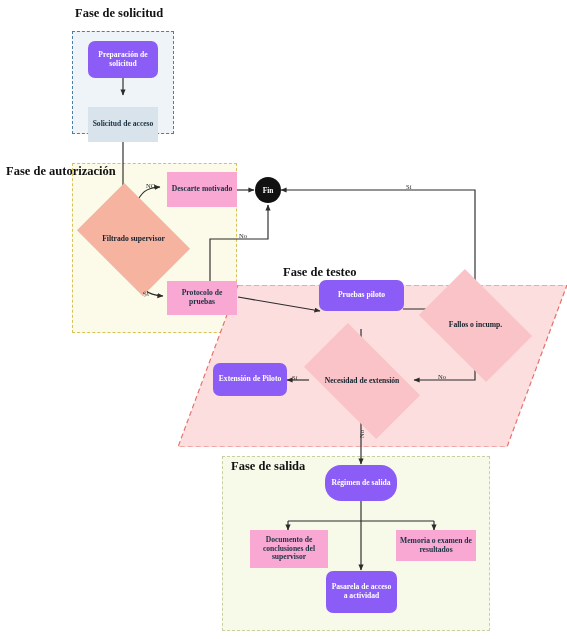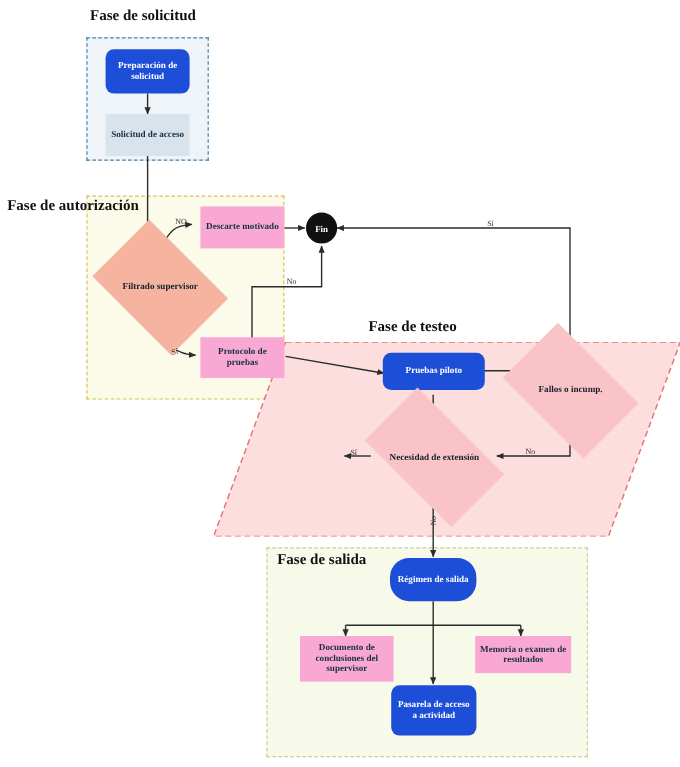--- a/index.html
+++ b/index.html
@@ -16,30 +16,30 @@
       background:#f7f9e9;border:1px dashed #c9cfa0;}
 
   
   .phase-testeo-svg{position:absolute;left:178px;top:285px;width:389px;height:162px;}
 
   
   .phase-title{position:absolute;font-family:"Liberation Serif", serif;
       font-weight:bold;font-size:12.5px;color:#111111;white-space:nowrap;}
   .t-solicitud{left:75px;top:6px;}
   .t-autorizacion{left:6px;top:164px;text-align:center;}
-  .t-testeo{left:283px;top:265px;margin-left:24px;}
+  .t-testeo{left:283px;top:265px;}
   .t-salida{left:231px;top:459px;}
 
   
   .node{position:absolute;box-sizing:border-box;display:flex;align-items:center;
         justify-content:center;text-align:center;line-height:1.15;
         font-family:"Liberation Serif", serif;font-weight:bold;font-size:7.6px;
         padding:2px 3px;}
-  .node.teal{background:#1d4ed8;color:#ffffff;border-radius:7px;}
-  .node.bluegray{background:#d8e3ec;color:#17303f;}
+  .node.teal{background:#8b5cf6;color:#ffffff;border-radius:7px;}
+  .node.bluegray{background:#d8e3ec;color:#17303f;margin-top:12px;}
   .node.greengray{background:#f9a8d4;color:#17303f;}
 
   
   .diamond{position:absolute;}
   .diamond .shape{position:absolute;inset:0;transform:rotate(45deg);}
   .diamond .txt{position:absolute;inset:0;display:flex;align-items:center;
       justify-content:center;text-align:center;line-height:1.15;
       font-family:"Liberation Serif", serif;font-weight:bold;font-size:7.6px;color:#12202c;}
   .d-salmon .shape{background:#f6b3a0;}
   .d-pink .shape{background:#fac3c8;}
@@ -125,32 +125,33 @@
 
   <div class="diamond d-salmon" style="left:87px;top:206px;width:93px;height:67px;">
     <div class="shape"></div>
     <div class="txt">Filtrado supervisor</div>
   </div>
 
   <div class="node greengray" style="left:167px;top:281px;width:70px;height:34px;">Protocolo de pruebas</div>
 
   <div class="terminator" style="left:255px;top:177px;width:26px;height:26px;">Fin</div>
 
-  <div class="node teal" style="left:319px;top:294px;width:85px;height:31px;">Pruebas piloto</div>
+  <div class="node teal" style="left:319px;top:280px;width:85px;height:31px;">Pruebas piloto</div>
 
   <div class="diamond d-pink" style="left:311px;top:350px;width:102px;height:62px;">
     <div class="shape"></div>
     <div class="txt">Necesidad de extensión</div>
   </div>
 
   <div class="diamond d-pink" style="left:428px;top:293px;width:95px;height:65px;">
     <div class="shape"></div>
     <div class="txt">Fallos o incump.</div>
   </div>
 
+  <div class="node teal" style="left:213px;top:363px;width:74px;height:33px;">Extensión de Piloto</div>
 
   <div class="node teal" style="left:325px;top:465px;width:72px;height:36px;border-radius:16px;">Régimen de salida</div>
 
   <div class="node greengray" style="left:250px;top:530px;width:78px;height:38px;text-align:center;">Documento de conclusiones del supervisor</div>
 
   <div class="node greengray" style="left:396px;top:530px;width:80px;height:31px;">Memoria o examen de resultados</div>
 
   <div class="node teal" style="left:326px;top:571px;width:71px;height:42px;">Pasarela de acceso a actividad</div>
 
   <div class="elabel" style="left:146px;top:182px;">NO</div>

